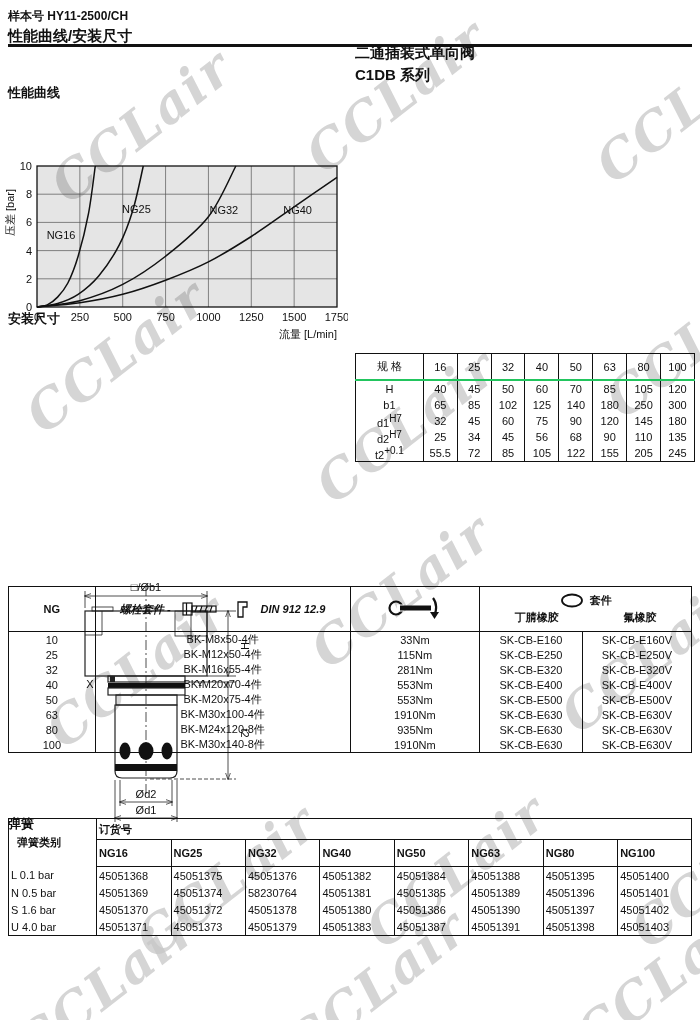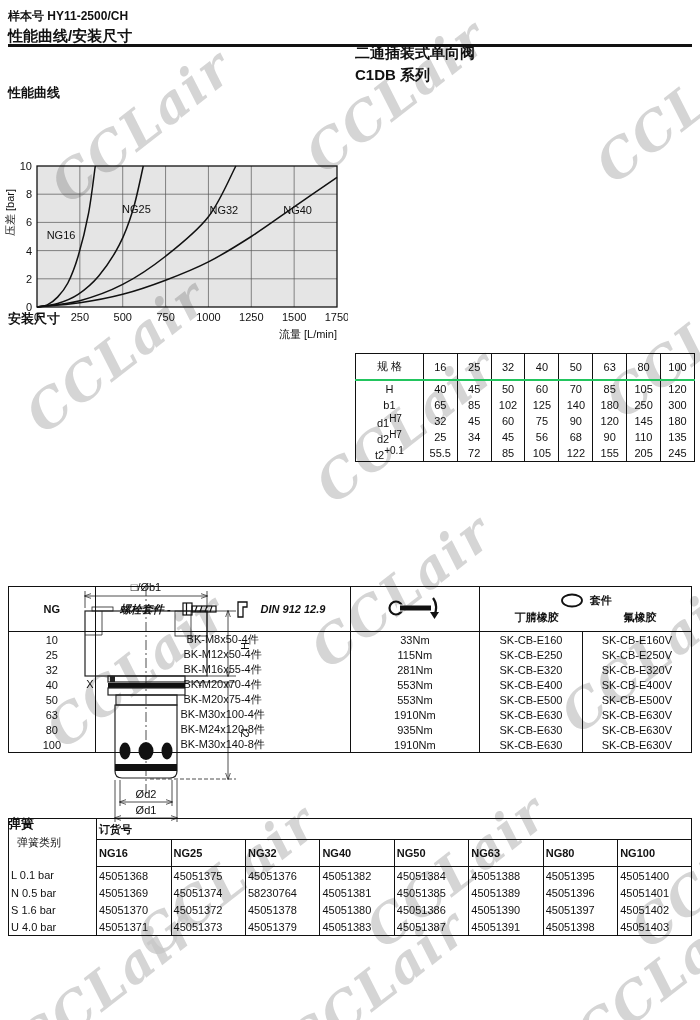--- a/index.html
+++ b/index.html
@@ -43,21 +43,21 @@
   .btable th,.btable td{border-left:1px solid #111;text-align:center;padding:0 2px;}
   .btable th:first-child,.btable td:first-child{border-left:none;margin-left:23px;}
   .btable thead th{border-bottom:1px solid #111;height:44px;font-weight:bold;vertical-align:middle;}
   .btable tbody td{height:15px;font-weight:normal;}
   .kit-flex{display:flex;align-items:center;justify-content:center;gap:11px;font-style:italic;}
   .seal-top{display:flex;align-items:center;justify-content:center;gap:6px;font-weight:bold;}
   .seal-sub{display:flex;justify-content:space-around;font-weight:bold;margin-top:2px;}
   .stable{position:absolute;z-index:2;width:684px;font-size:11px;border:1.5px solid #111;}
   .stable th,.stable td{text-align:left;padding:0 2px;}
   .stable .order-h{border-bottom:1px solid #111;height:20px;font-weight:bold;border-left:1px solid #111;}
-  .stable .type-h{border-left:none;font-weight:normal;padding-left:8px;}
+  .stable .type-h{border-left:none;font-weight:bold;padding-left:8px;}
   .stable .ng-h{border-left:1px solid #111;border-bottom:1px solid #111;height:26px;font-weight:bold;}
   .stable tbody td{border-left:1px solid #111;height:17px;}
   .stable tbody td:first-child{border-left:none;}
 </style>
 </head>
 <body>
 
 <div class="page">
 
   <div id="wm-layer">

